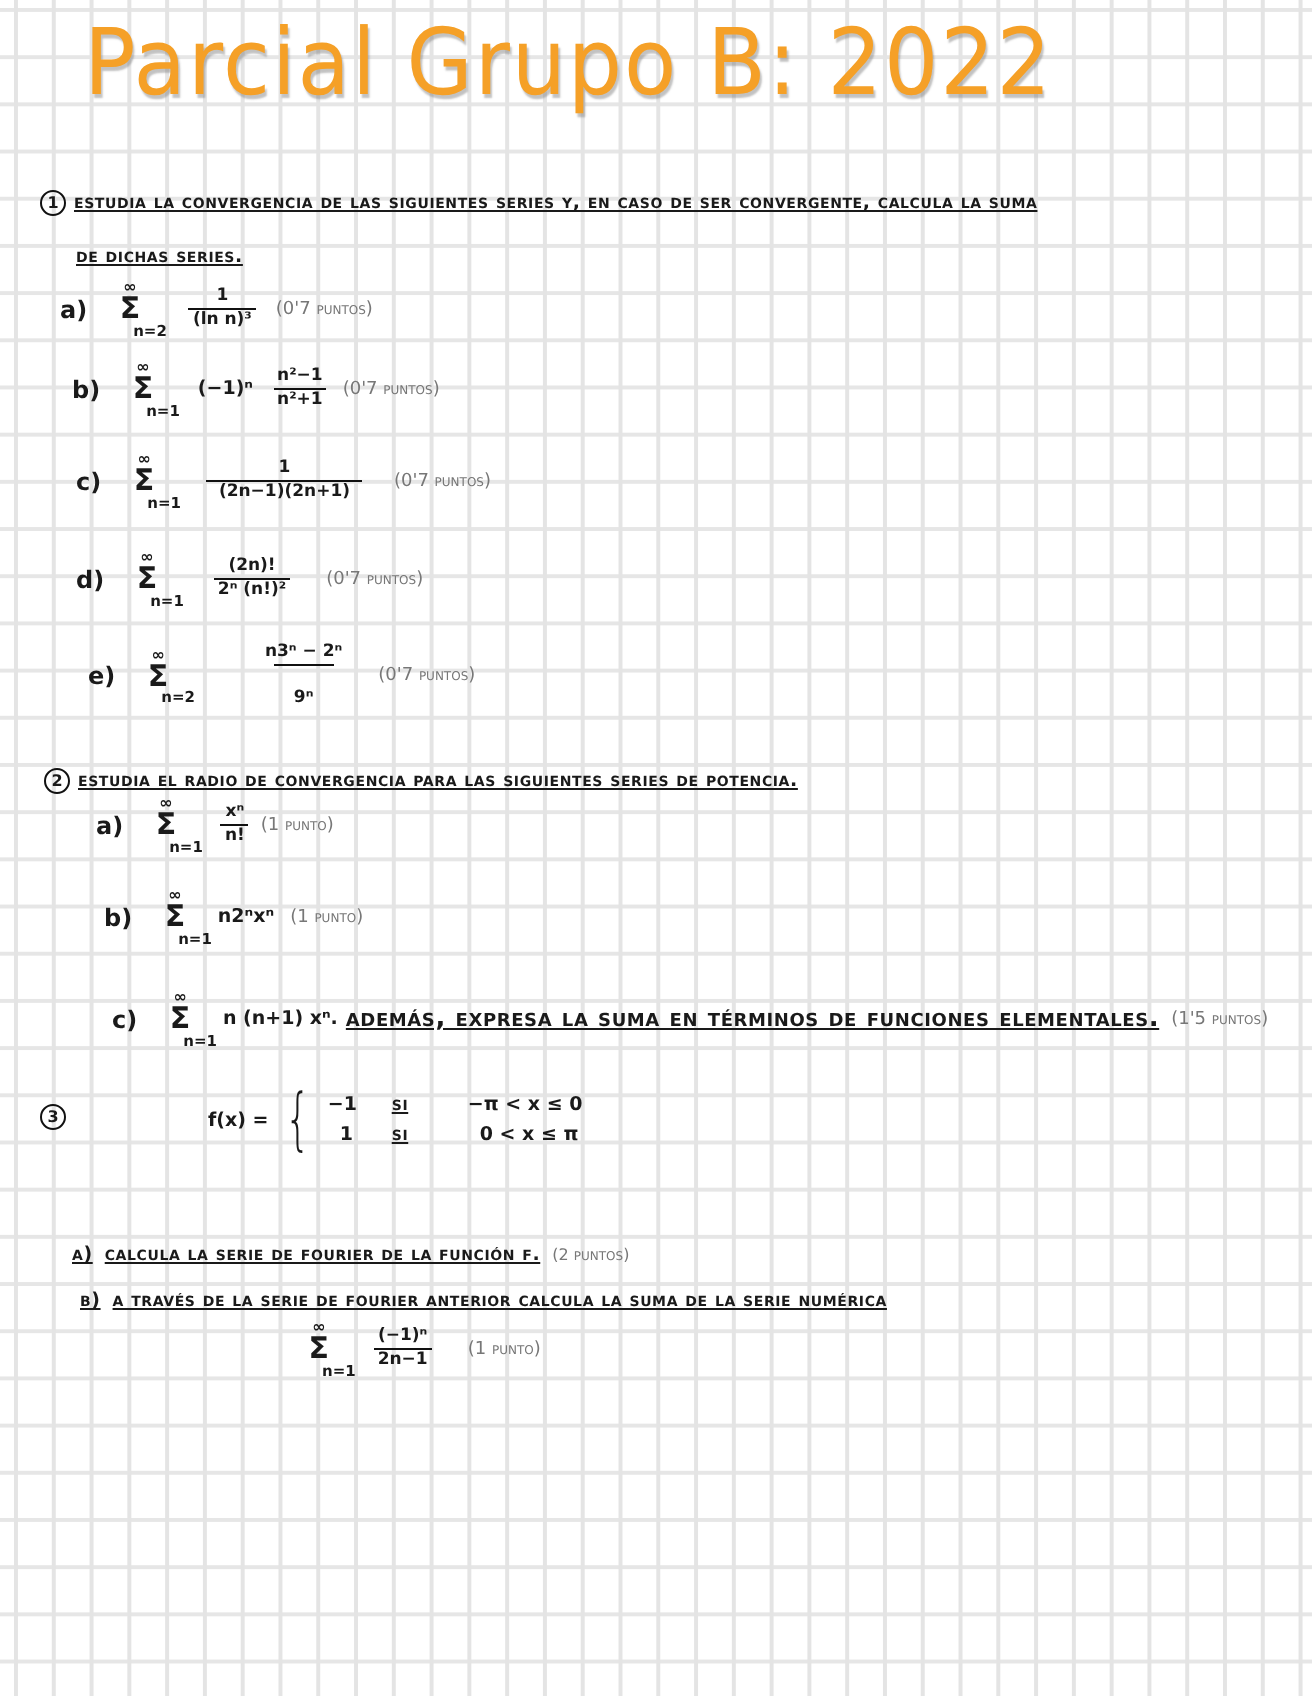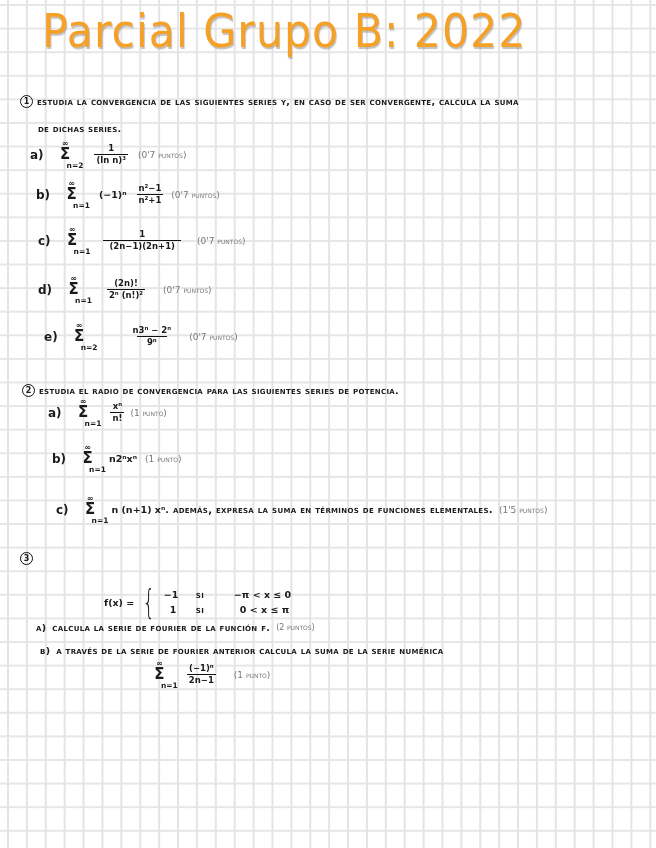--- a/index.html
+++ b/index.html
@@ -17,21 +17,21 @@
   .abs { position: absolute; }
   .title {
     left: 42px; top: 4px; font-family: "DejaVu Sans", sans-serif;
     font-size: 46px; color: #f5a027; letter-spacing: 1px;
     text-shadow: 1px 2px 1px rgba(120,120,120,0.45);
     font-weight: normal; white-space: nowrap;
     transform: scaleX(0.93); transform-origin: left top;
   }
   .caps {
     font-variant: small-caps; text-transform: lowercase; font-size: 9.5px;
-    letter-spacing: 0.3px; white-space: nowrap; font-weight: bold;
+    letter-spacing: 0.3px; white-space: nowrap; font-weight: bold; text-decoration: underline;
   }
   .num-circle {
     display: inline-block; width: 11px; height: 11px; border: 1.5px solid #111;
     border-radius: 50%; font-size: 8px; line-height: 11px; text-align: center;
     font-weight: bold; margin-right: 4px; vertical-align: middle;
   }
   .pts { color: #777; font-size: 9px; font-variant: small-caps; text-transform: lowercase; white-space: nowrap; }
   .lbl { font-size: 12px; font-weight: bold; }
   .sum {
     display: inline-flex; flex-direction: column; align-items: center;
@@ -121,21 +121,21 @@
 
 <div class="abs row" style="left:44px; top:322px;">
   <span class="lbl">e)</span>
   <span class="sum">
     <span class="sup">∞</span>
     <span class="sig">Σ</span>
     <span class="sub">n=2</span>
   </span>
   <span class="frac" style="margin-left:30px;">
     <span class="n">n3ⁿ − 2ⁿ</span>
-    <span class="d" style="padding:1px 10px 0;">9ⁿ</span>
+    <span class="d" style="padding:12px 10px 0;">9ⁿ</span>
   </span>
   <span class="pts" style="margin-left:12px;">(0'7 puntos)</span>
 </div>
 
 <div class="abs row" style="left:22px; top:384px;">
   <span class="num-circle">2</span>
   <span class="caps">Estudia el radio de convergencia para las siguientes series de potencia.</span>
 </div>
 
 <div class="abs row" style="left:48px; top:398px;">
@@ -164,29 +164,29 @@
 </div>
 
 <div class="abs row" style="left:56px; top:495px;">
   <span class="lbl">c)</span>
   <span class="sum">
     <span class="sup">∞</span>
     <span class="sig">Σ</span>
     <span class="sub">n=1</span>
   </span>
   <span class="expr">n (n+1) xⁿ.</span>
-  <span class="caps" style="margin-left:4px; font-size:10px;text-align:center;">Además, expresa la suma en términos de funciones elementales.</span>
+  <span class="caps" style="margin-left:4px; font-size:13px;text-align:center;">Además, expresa la suma en términos de funciones elementales.</span>
   <span class="pts" style="margin-left:6px;">(1'5 puntos)</span>
 </div>
 
 <div class="abs row" style="left:20px; top:552px;">
   <span class="num-circle">3</span>
 </div>
 
-<div class="abs row" style="left:104px; top:585px;">
+<div class="abs row" style="left:104px; top:543px;">
   <span class="expr">f(x) =</span>
   <span class="brace">{</span>
   <span class="pw-table">
     <span>−1</span>
     <span class="caps">si</span>
     <span>−π &lt; x ≤ 0</span>
     <span style="padding-left:6px;">1</span>
     <span class="caps">si</span>
     <span style="padding-left:6px;">0 &lt; x ≤ π</span>
   </span>

